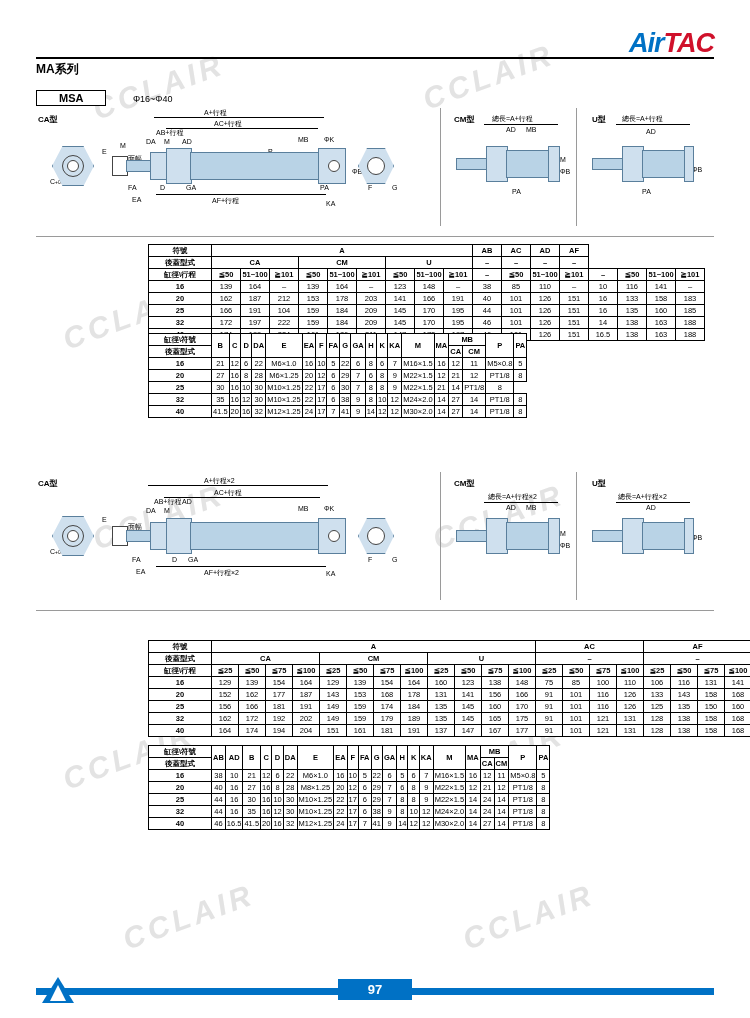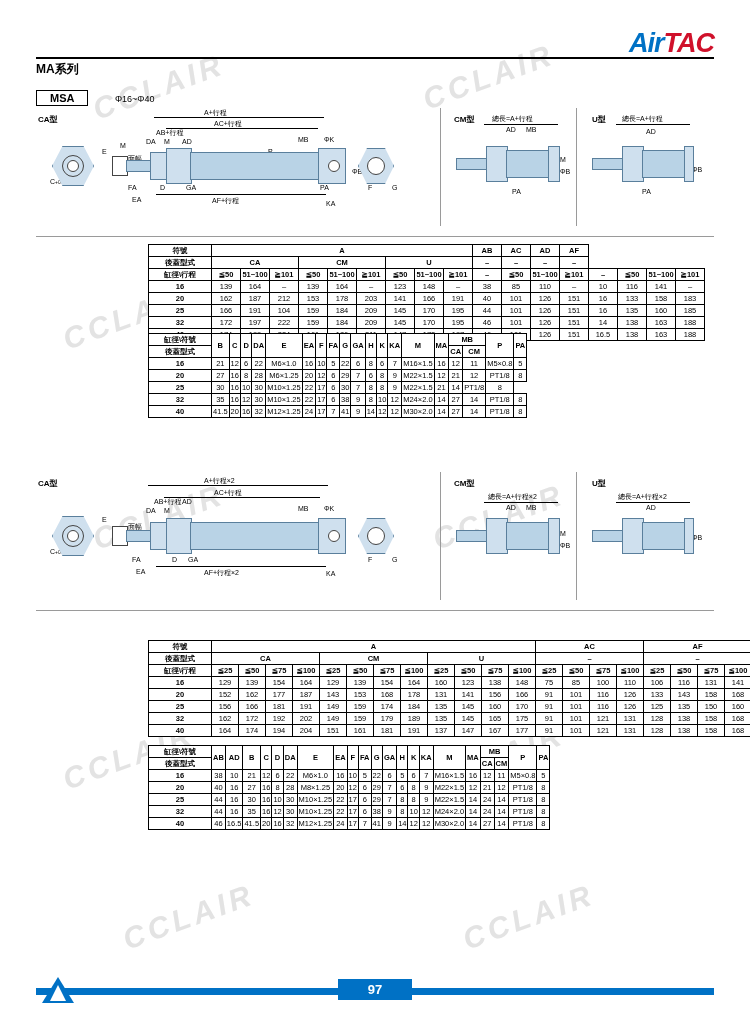--- a/index.html
+++ b/index.html
@@ -39,21 +39,21 @@
     letter-spacing:4px;
     transform:rotate(-20deg);
     user-select:none;
     white-space:nowrap;
     z-index:0;
   }
 
   
   .sec{position:absolute;left:36px;width:678px;}
   .sec-code{
-    display:inline-block;border:1px solid #000;padding:1px 13px;
+    display:inline-block;border:1px solid #000;padding:1px 22px;
     font-size:11px;font-weight:bold;background:#fff;
   }
   .sec-range{font-size:9px;margin-left:22px;}
   .hr-thin{position:absolute;height:1px;background:#9a9a9a;left:36px;width:678px;}
 
   
   .draw{position:absolute;}
   .lbl{position:absolute;font-size:7px;white-space:nowrap;}
   .lbl.b{font-weight:bold;}
   .ln{position:absolute;background:#000;}

